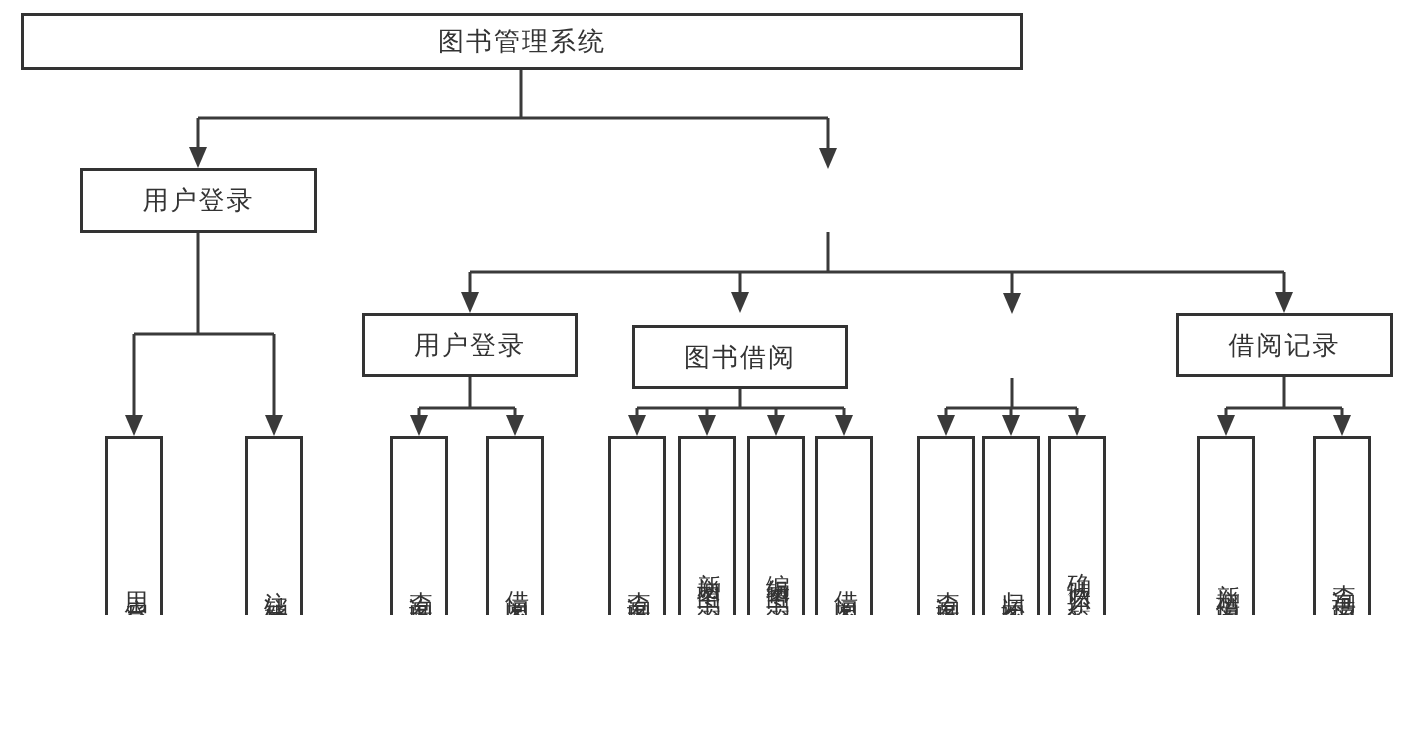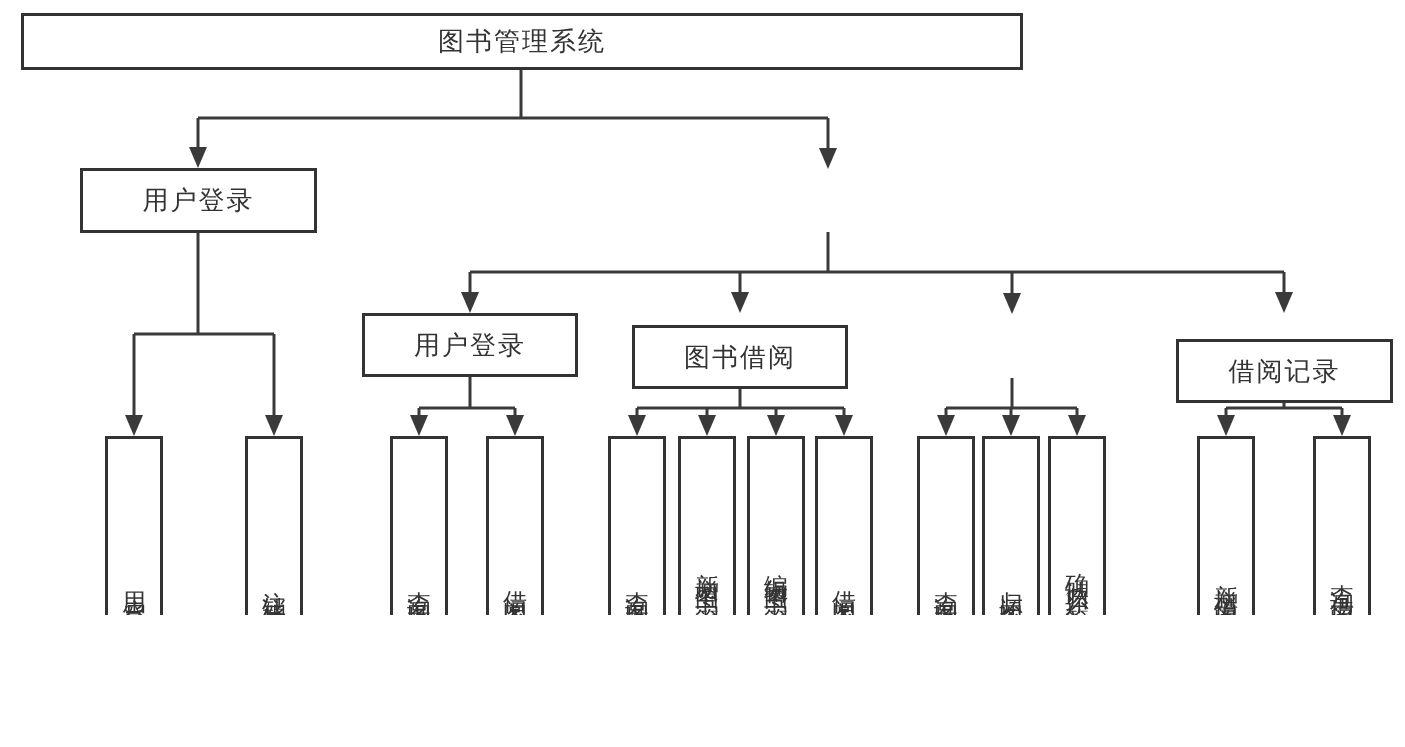--- a/index.html
+++ b/index.html
@@ -1,20 +1,20 @@
 <!DOCTYPE html>
 <html><head>
 <meta charset="utf-8">
 <style>
   html,body{margin:0;padding:0;background:#ffffff;}
   #canvas{
     position:relative;
     width:1405px;height:615px;
     background:#ffffff;
-    font-family:Liberation Sans, sans-serif;
+    font-family:Liberation Mono, monospace;
     overflow:hidden;
   }
   svg.connectors{position:absolute;left:0;top:0;z-index:1;}
   .c-line{stroke:#3a3a3a;stroke-width:3;fill:none;}
   .c-arrow{fill:#3a3a3a;stroke:none;}
   .hbox{
     position:absolute;z-index:2;box-sizing:border-box;
     background:#ffffff;border:3px solid #333333;
     display:flex;align-items:center;justify-content:center;
     font-size:26px;color:#333333;letter-spacing:2px;
@@ -93,21 +93,21 @@
       <polygon class="c-arrow" points="1333,415 1351,415 1342,436"></polygon>
     </g>
   </svg>
 
   <div class="hbox" style="left:21px;top:13px;width:1002px;height:57px;">图书管理系统</div>
 
   <div class="hbox" style="left:80px;top:168px;width:237px;height:65px;">用户登录</div>
 
   <div class="hbox" style="left:362px;top:313px;width:216px;height:64px;">用户登录</div>
   <div class="hbox" style="left:632px;top:313px;width:216px;height:64px;margin-top:12px;">图书借阅</div>
-  <div class="hbox" style="left:1176px;top:313px;width:217px;height:64px;margin-top:26px;">借阅记录</div>
+  <div class="hbox" style="left:1176px;top:313px;width:217px;height:64px;">借阅记录</div>
 
   <div class="vbox" style="left:105px;top:436px;width:58px;height:299px;">
     <span class="vtext">用户登录</span>
   </div>
   <div class="vbox" style="left:245px;top:436px;width:58px;height:299px;">
     <span class="vtext">注销登录</span>
   </div>
 
   <div class="vbox" style="left:390px;top:436px;width:58px;height:299px;">
     <span class="vtext">查询图书</span>

